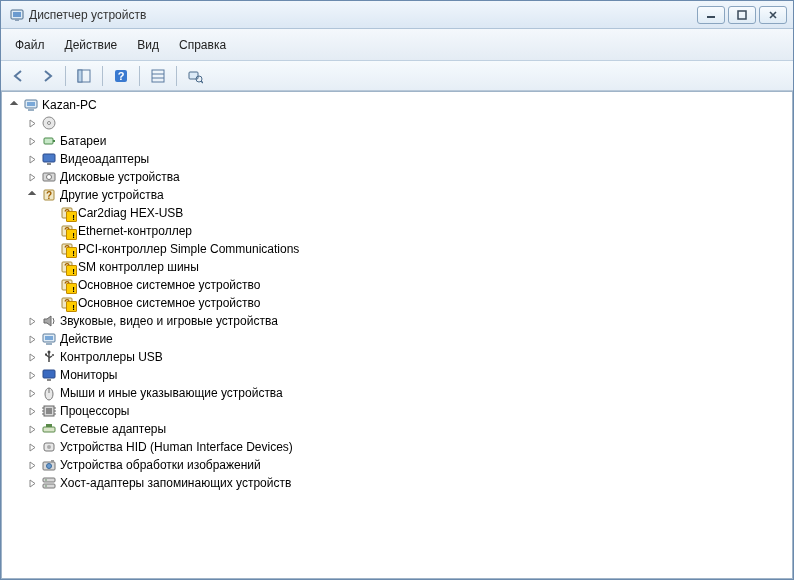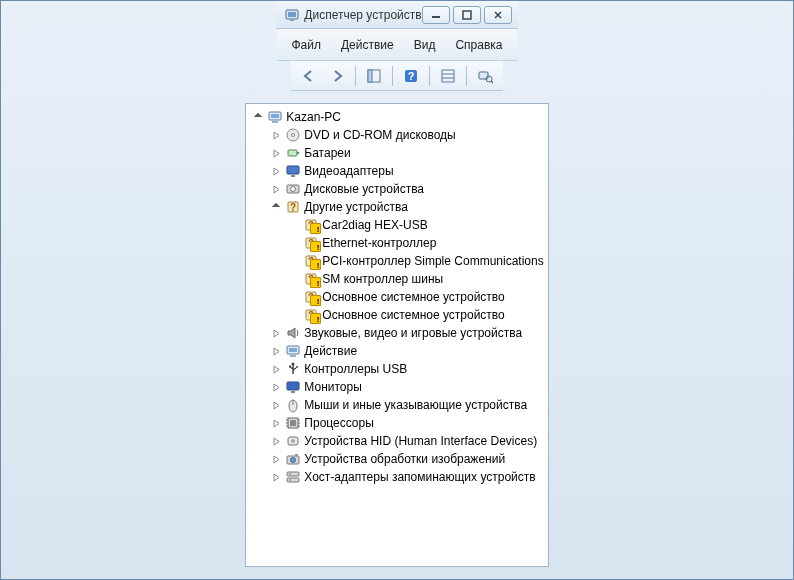--- a/index.html
+++ b/index.html
@@ -11,21 +11,20 @@
   height: 580px;
   overflow: hidden;
 }
 .window {
   width: 794px;
   height: 580px;
   border: 1px solid #6b8aad;
   background: linear-gradient(#e8f0f8, #d8e4f0);
   display: flex;
   flex-direction: column;
-  align-items: center;
 }
 .titlebar {
   height: 28px;
   background: linear-gradient(#f0f6fc, #dce8f4);
   border-bottom: 1px solid #b0c4d8;
   display: flex;
   align-items: center;
   padding: 0 4px;
 }
 .titlebar .icon { width: 16px; height: 16px; margin: 0 4px; }
@@ -63,21 +62,21 @@
 }
 .tool-btn {
   width: 24px; height: 24px;
   display: flex; align-items: center; justify-content: center;
   cursor: pointer;
   border-radius: 2px;
 }
 .tool-sep { width: 1px; height: 20px; background: #b0c0d0; margin: 0 2px; }
 .content {
   flex: 1;
-  margin: 12px;
+  margin: 0;
   background: #fff;
   border: 1px solid #a0b4c8;
   overflow: auto;
   padding: 4px 2px;
 }
 .node {
   display: flex;
   align-items: center;
   height: 18px;
   padding-left: 4px;
@@ -231,21 +230,20 @@
             <svg width="9" height="9">
               <path d="M2 1 L7 4.5 L2 8 Z" fill="none" stroke="#888" stroke-width="1"></path>
             </svg>
           </span>
     <span class="icon-slot">
             <svg class="svg-ico" viewBox="0 0 16 16">
               <circle cx="8" cy="8" r="6" fill="#e8e8e8" stroke="#888"></circle>
               <circle cx="8" cy="8" r="1.5" fill="#fff" stroke="#888"></circle>
             </svg>
           </span>
-    <span class="label">DVD и CD-ROM дисководы</span>
   </div>
         <div class="node">
     <span class="indent" style="width:18px"></span>
     <span class="expander">
             <svg width="9" height="9">
               <path d="M2 1 L7 4.5 L2 8 Z" fill="none" stroke="#888" stroke-width="1"></path>
             </svg>
           </span>
     <span class="icon-slot">
             <svg class="svg-ico" viewBox="0 0 16 16">
@@ -462,20 +460,35 @@
   </div>
         <div class="node">
     <span class="indent" style="width:18px"></span>
     <span class="expander">
             <svg width="9" height="9">
               <path d="M2 1 L7 4.5 L2 8 Z" fill="none" stroke="#888" stroke-width="1"></path>
             </svg>
           </span>
     <span class="icon-slot">
             <svg class="svg-ico" viewBox="0 0 16 16">
+              <rect x="2" y="6" width="12" height="5" rx="1" fill="#d8e4c8" stroke="#5a8a4a"></rect>
+              <rect x="5" y="3" width="6" height="3" fill="#5a8a4a"></rect>
+            </svg>
+          </span>
+    <span class="label">Сетевые адаптеры</span>
+  </div>
+        <div class="node">
+    <span class="indent" style="width:18px"></span>
+    <span class="expander">
+            <svg width="9" height="9">
+              <path d="M2 1 L7 4.5 L2 8 Z" fill="none" stroke="#888" stroke-width="1"></path>
+            </svg>
+          </span>
+    <span class="icon-slot">
+            <svg class="svg-ico" viewBox="0 0 16 16">
               <rect x="3" y="4" width="10" height="8" rx="2" fill="#e8e8e8" stroke="#777"></rect>
               <circle cx="8" cy="8" r="2" fill="#aaa"></circle>
             </svg>
           </span>
     <span class="label">Устройства HID (Human Interface Devices)</span>
   </div>
         <div class="node">
     <span class="indent" style="width:18px"></span>
     <span class="expander">
             <svg width="9" height="9">

